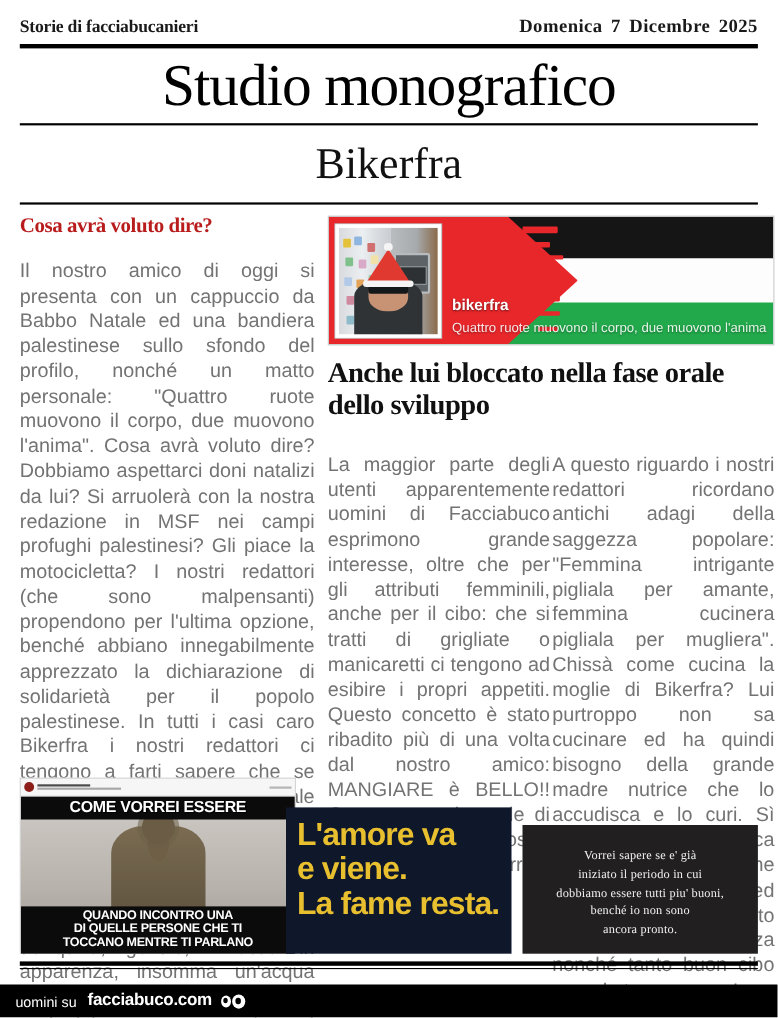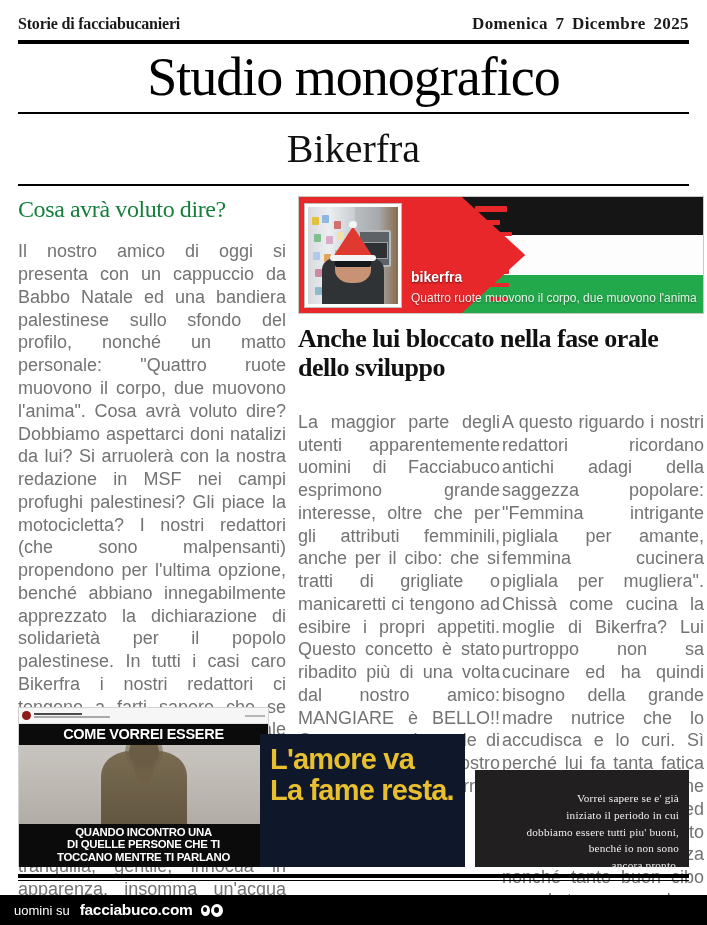--- a/index.html
+++ b/index.html
@@ -89,26 +89,26 @@
   .col-left {
     width: 268px;
     flex: 0 0 268px;
   }
   .col-right {
     flex: 1 1 auto;
   }
 
   .head-1 {
     font-family: "Liberation Serif", serif;
-    font-weight: 400;
-    font-size: 24px;
+    font-weight: 700;
+    font-size: 19px;
     line-height: 1.1;
     letter-spacing: -0.4px;
     margin: 0 0 8px 0;
-    color: #15803d;
+    color: #b91c1c;
   }
   .head-2 {
     font-family: "Liberation Serif", serif;
     font-weight: 700;
     font-size: 26px;
     line-height: 1.13;
     letter-spacing: -0.5px;
     margin: 10px 0 10px 0;
     color: #111;
   }
@@ -424,27 +424,27 @@
     font-size: 29px;
     line-height: 1.08;
     padding: 10px 8px 8px 10px;
     letter-spacing: -0.8px;
   }
   .meme-2 div { white-space: nowrap; }
   .meme-3 {
     left: 457px;
     bottom: 0;
     width: 214px;
-    height: 97px;
+    height: 117px;
     background: #211f20;
     color: #f0f0f0;
     font-family: "Liberation Serif", serif;
     font-size: 11.2px;
     line-height: 1.5;
-    text-align: right;
+    text-align: center;
     padding: 20px 10px 8px 10px;
     letter-spacing: 0.2px;
   }
 
   .rule-bottom-thick {
     position: absolute;
     left: 18px; right: 18px;
     bottom: 47px;
     height: 4px;
     background: #000;
@@ -608,20 +608,21 @@
         <div class="m1-cap-bottom">
           <div>QUANDO INCONTRO UNA</div>
           <div>DI QUELLE PERSONE CHE TI</div>
           <div>TOCCANO MENTRE TI PARLANO</div>
         </div>
       </div>
     </div>
 
     <div class="meme meme-2">
       <div>L'amore va</div>
+      <div>e viene.</div>
       <div>La fame resta.</div>
     </div>
 
     <div class="meme meme-3">
       <div>Vorrei sapere se e' già</div>
       <div>iniziato il periodo in cui</div>
       <div>dobbiamo essere tutti piu' buoni,</div>
       <div>benché io non sono</div>
       <div>ancora pronto.</div>
     </div>

